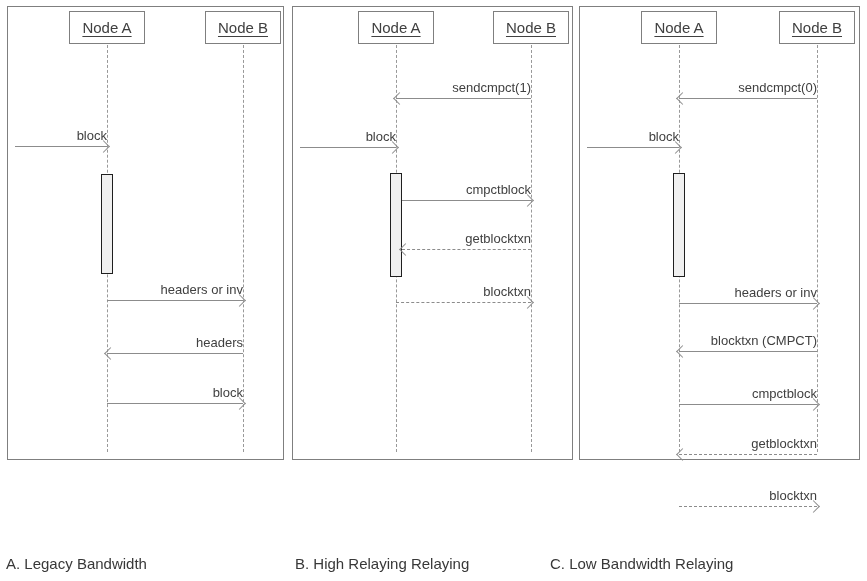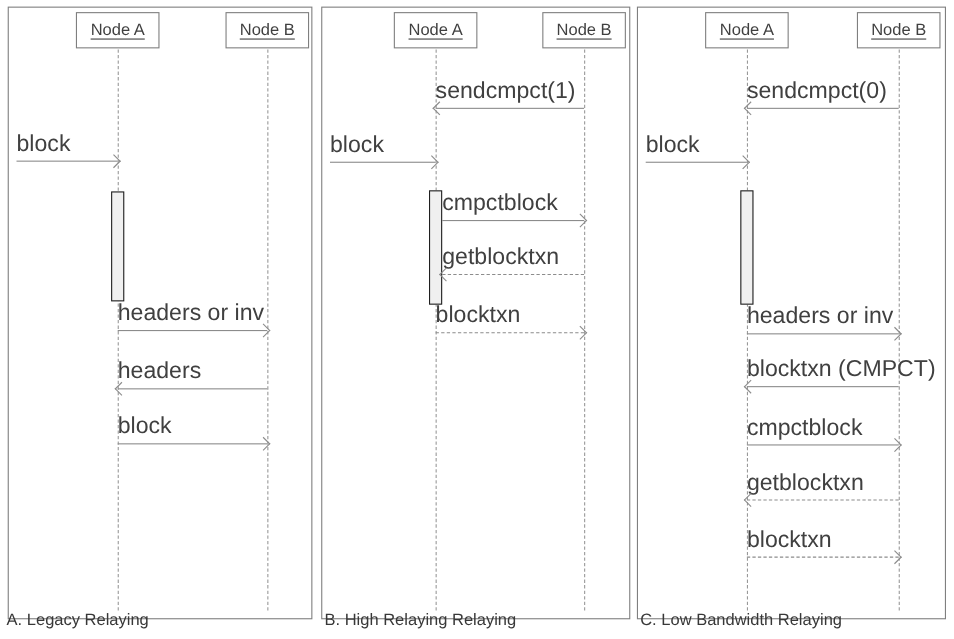--- a/index.html
+++ b/index.html
@@ -2,21 +2,21 @@
 <html><head>
 <meta charset="utf-8">
 <style>
   * { box-sizing: border-box; }
   html,body { margin:0; padding:0; }
   body {
     width:867px; height:581px; position:relative; background:#ffffff;
     font-family:"Liberation Sans", sans-serif; overflow:hidden;
   }
   .panel {
-    position:absolute; top:6px; height:557px;
+    position:absolute; top:6px; height:454px;
     border:1px solid #7f7f7f; background:#fff;
   }
   #panel-a { left:7px;   width:277px; }
   #panel-b { left:292px; width:281px; }
   #panel-c { left:579px; width:281px; }
 
   .node-box {
     position:absolute; top:4px; width:76px; height:33px;
     border:1px solid #7f7f7f; background:#fff;
     display:flex; align-items:center; justify-content:center;
@@ -29,21 +29,21 @@
     position:absolute; top:38px; bottom:7px; width:0;
     border-left:1px dashed #999999;
   }
   .activation {
     position:absolute; width:12px;
     border:1px solid #1f1f1f; background:#f0f0f0;
   }
   .msg { position:absolute; height:0; }
   .msg .label {
     position:absolute; bottom:3px; left:0; width:100%;
-    text-align:left; font-size:21px; color:#404040; white-space:nowrap;
+    text-align:right; font-size:13px; color:#404040; white-space:nowrap;
   }
   .msg .line {
     position:absolute; top:0; left:0; width:100%; height:0;
     border-top:1px solid #8c8c8c;
   }
   .msg.dashed .line { border-top-style:dashed; }
   .arrowhead {
     position:absolute; width:9px; height:9px; top:-5px;
   }
   .arrowhead.right {
@@ -52,21 +52,21 @@
   }
   .arrowhead.left {
     left:-1px; border-bottom:1px solid #8c8c8c; border-left:1px solid #8c8c8c;
     transform:rotate(45deg);
   }
   .caption {
     position:absolute; top:555px; font-size:15px; color:#383838; white-space:nowrap;
   }
   #caption-a { left:6px; }
   #caption-b { left:295px; }
-  #caption-c { left:582px; }
+  #caption-c { left:550px; }
 </style>
 </head>
 <body>
 
 <div class="panel" id="panel-a">
   <div class="node-box" style="left:61px;">
     <span class="node-label">Node A</span>
   </div>
   <div class="node-box" style="left:197px;">
     <span class="node-label">Node B</span>
@@ -192,15 +192,15 @@
       </span>
   </div>
   <div class="msg dashed" style="left:99px; top:499px; width:138px;">
     <span class="label">blocktxn</span>
     <span class="line">
         <span class="arrowhead right"></span>
       </span>
   </div>
 </div>
 
-<div class="caption" id="caption-a">A. Legacy Relaying</div>
+<div class="caption" id="caption-a">A. Legacy Bandwidth</div>
 <div class="caption" id="caption-b">B. High Relaying Relaying</div>
 <div class="caption" id="caption-c">C. Low Bandwidth Relaying</div>
 
 </body></html>

